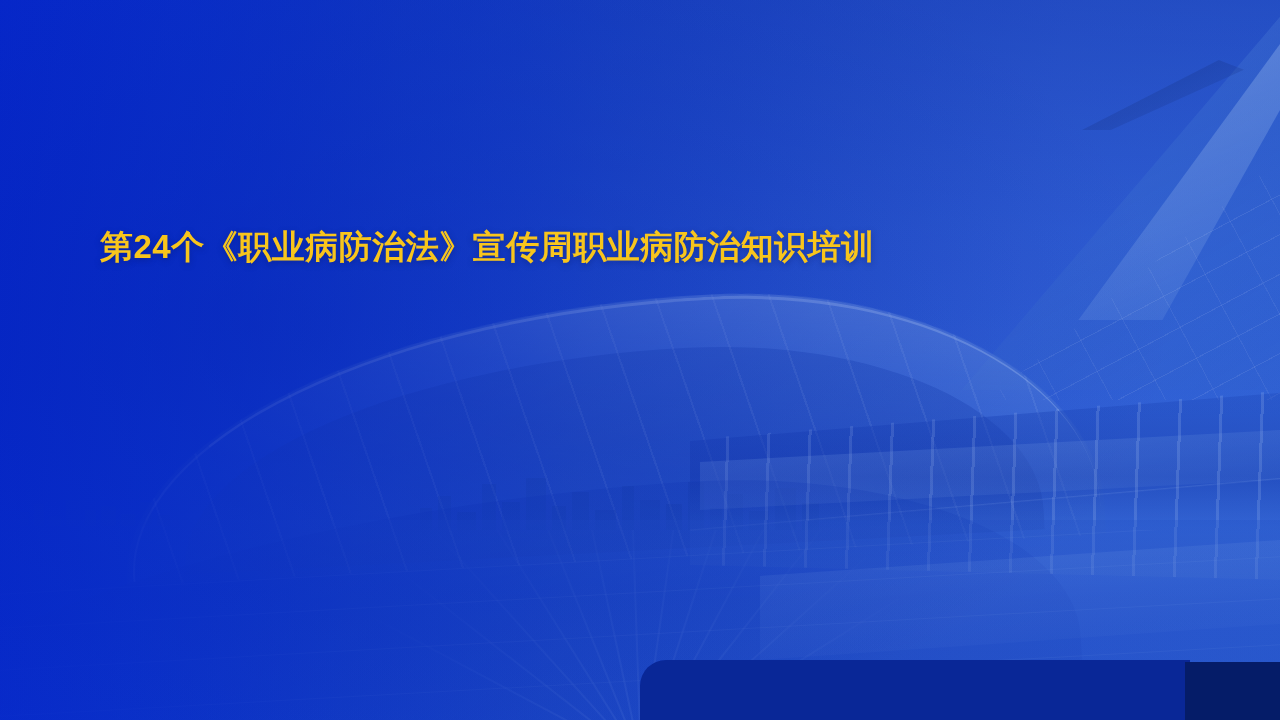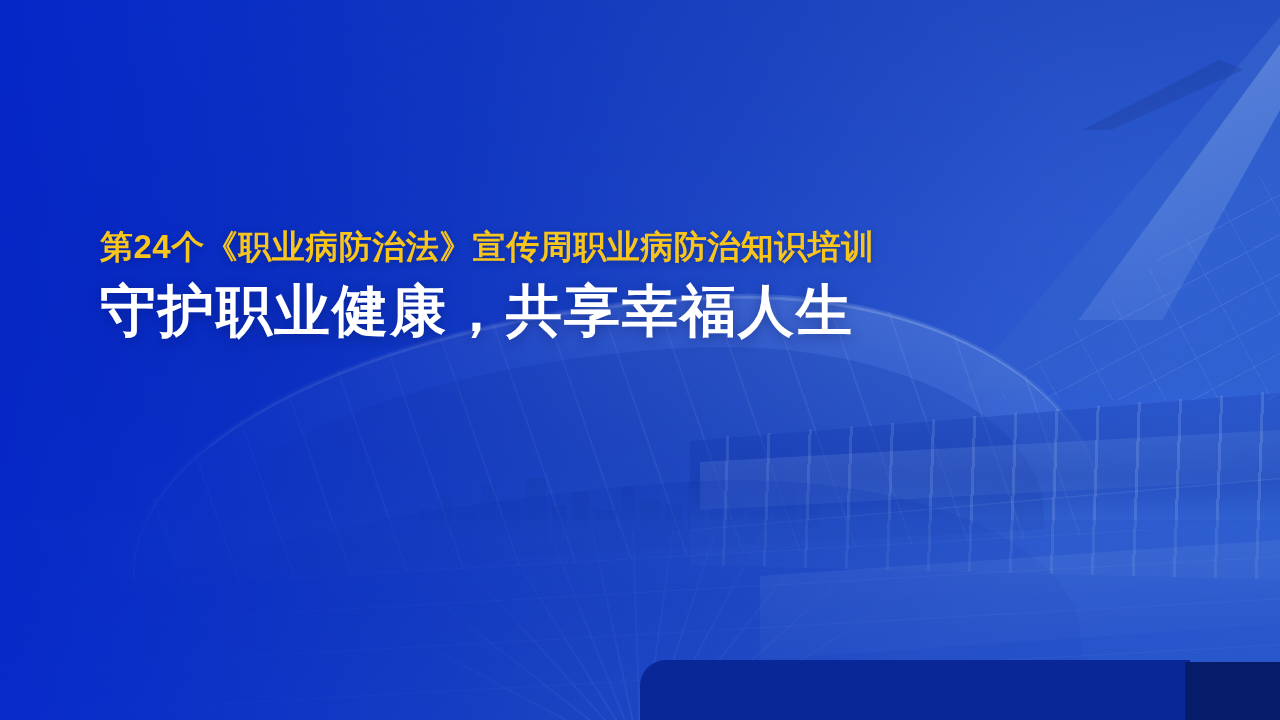--- a/index.html
+++ b/index.html
@@ -427,19 +427,18 @@
         <b style="top: 150px; transform: rotate(-3.2deg);"></b>
       </div>
     <div class="plaza-highlight"></div>
 
     <div class="bg-tint"></div>
     <div class="bg-vignette"></div>
   </div>
 
   <div class="title-block">
     <div class="subtitle">第24个《职业病防治法》宣传周职业病防治知识培训</div>
-    <div class="main-title">守护职业健康，共享幸福人生</div>
   </div>
 
   <div class="bottom-panel"></div>
   <div class="bottom-panel-dark"></div>
 
 </div>
 
 </body></html>

